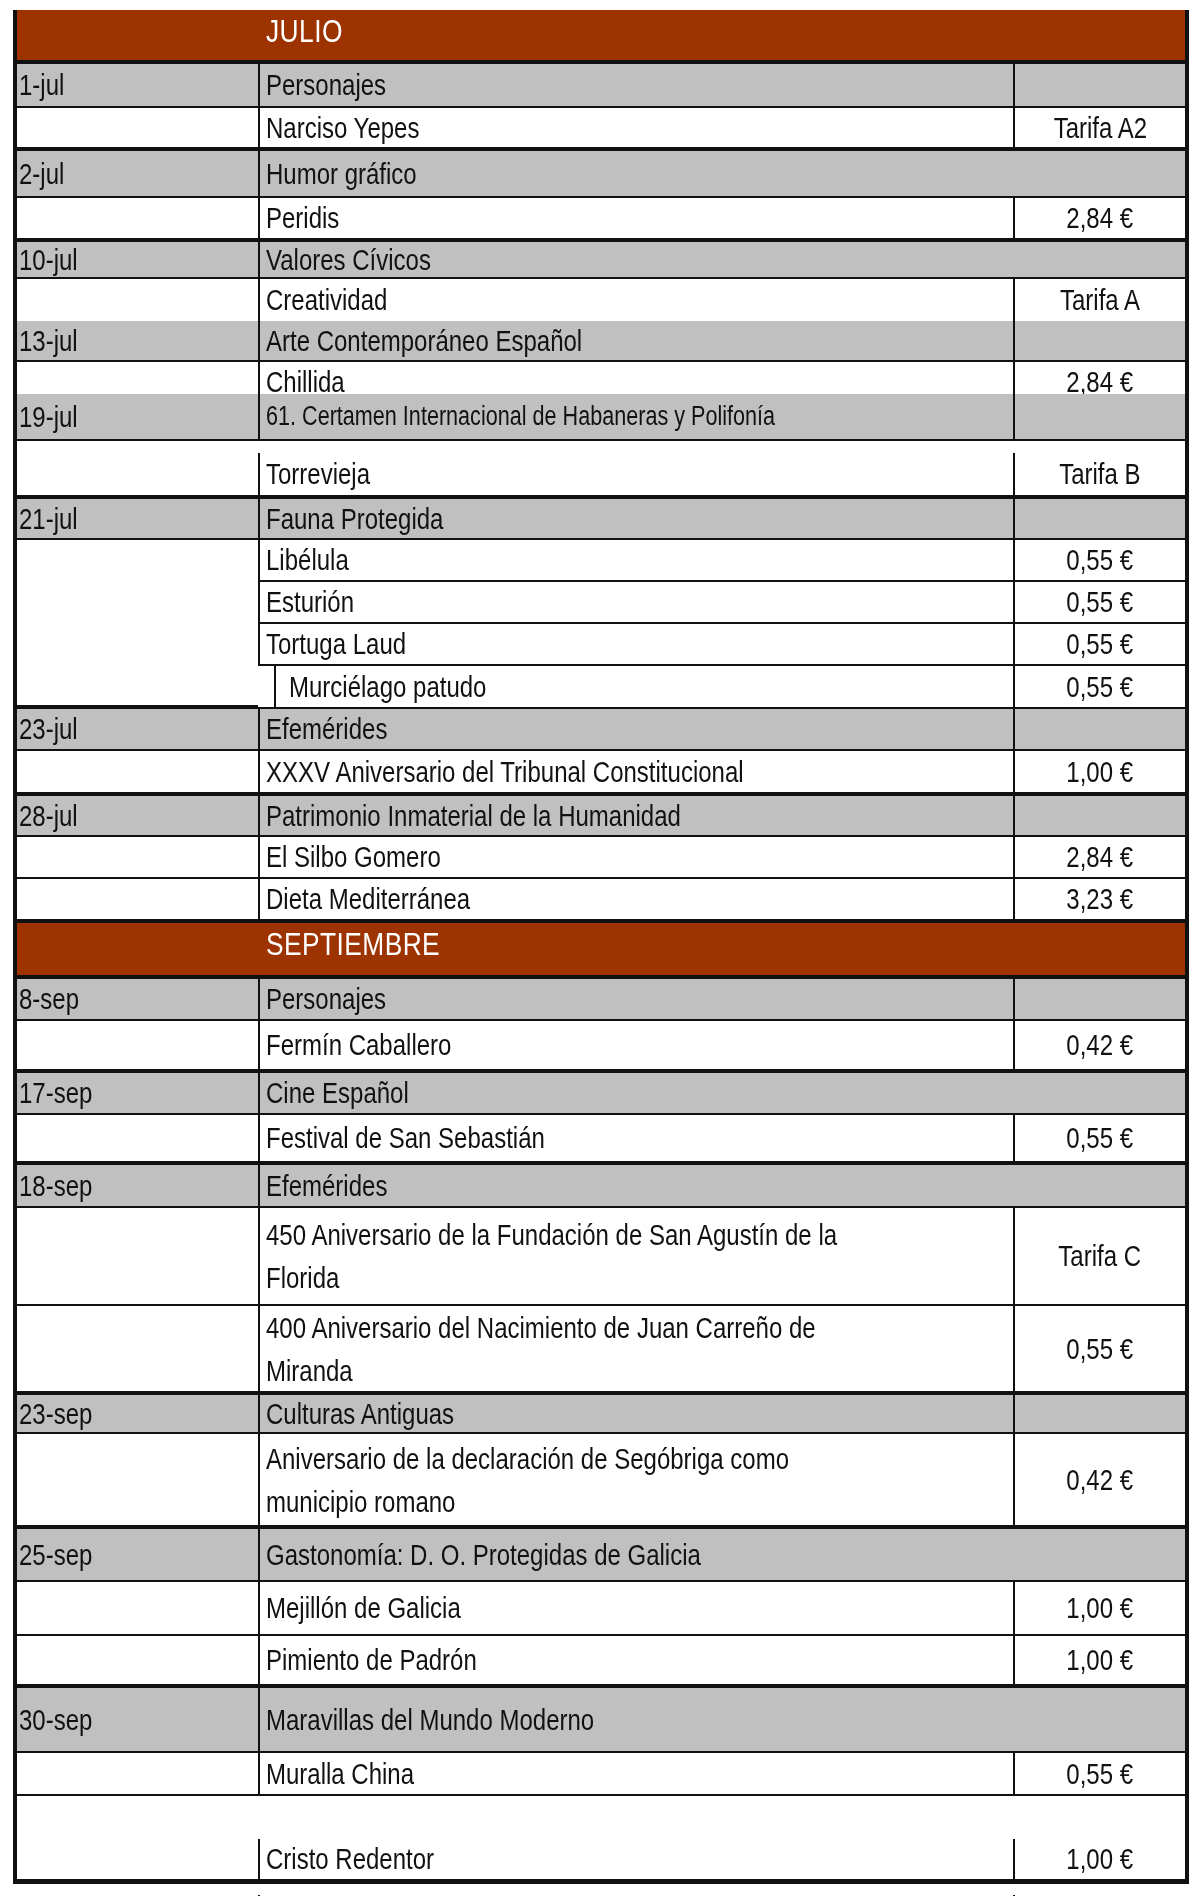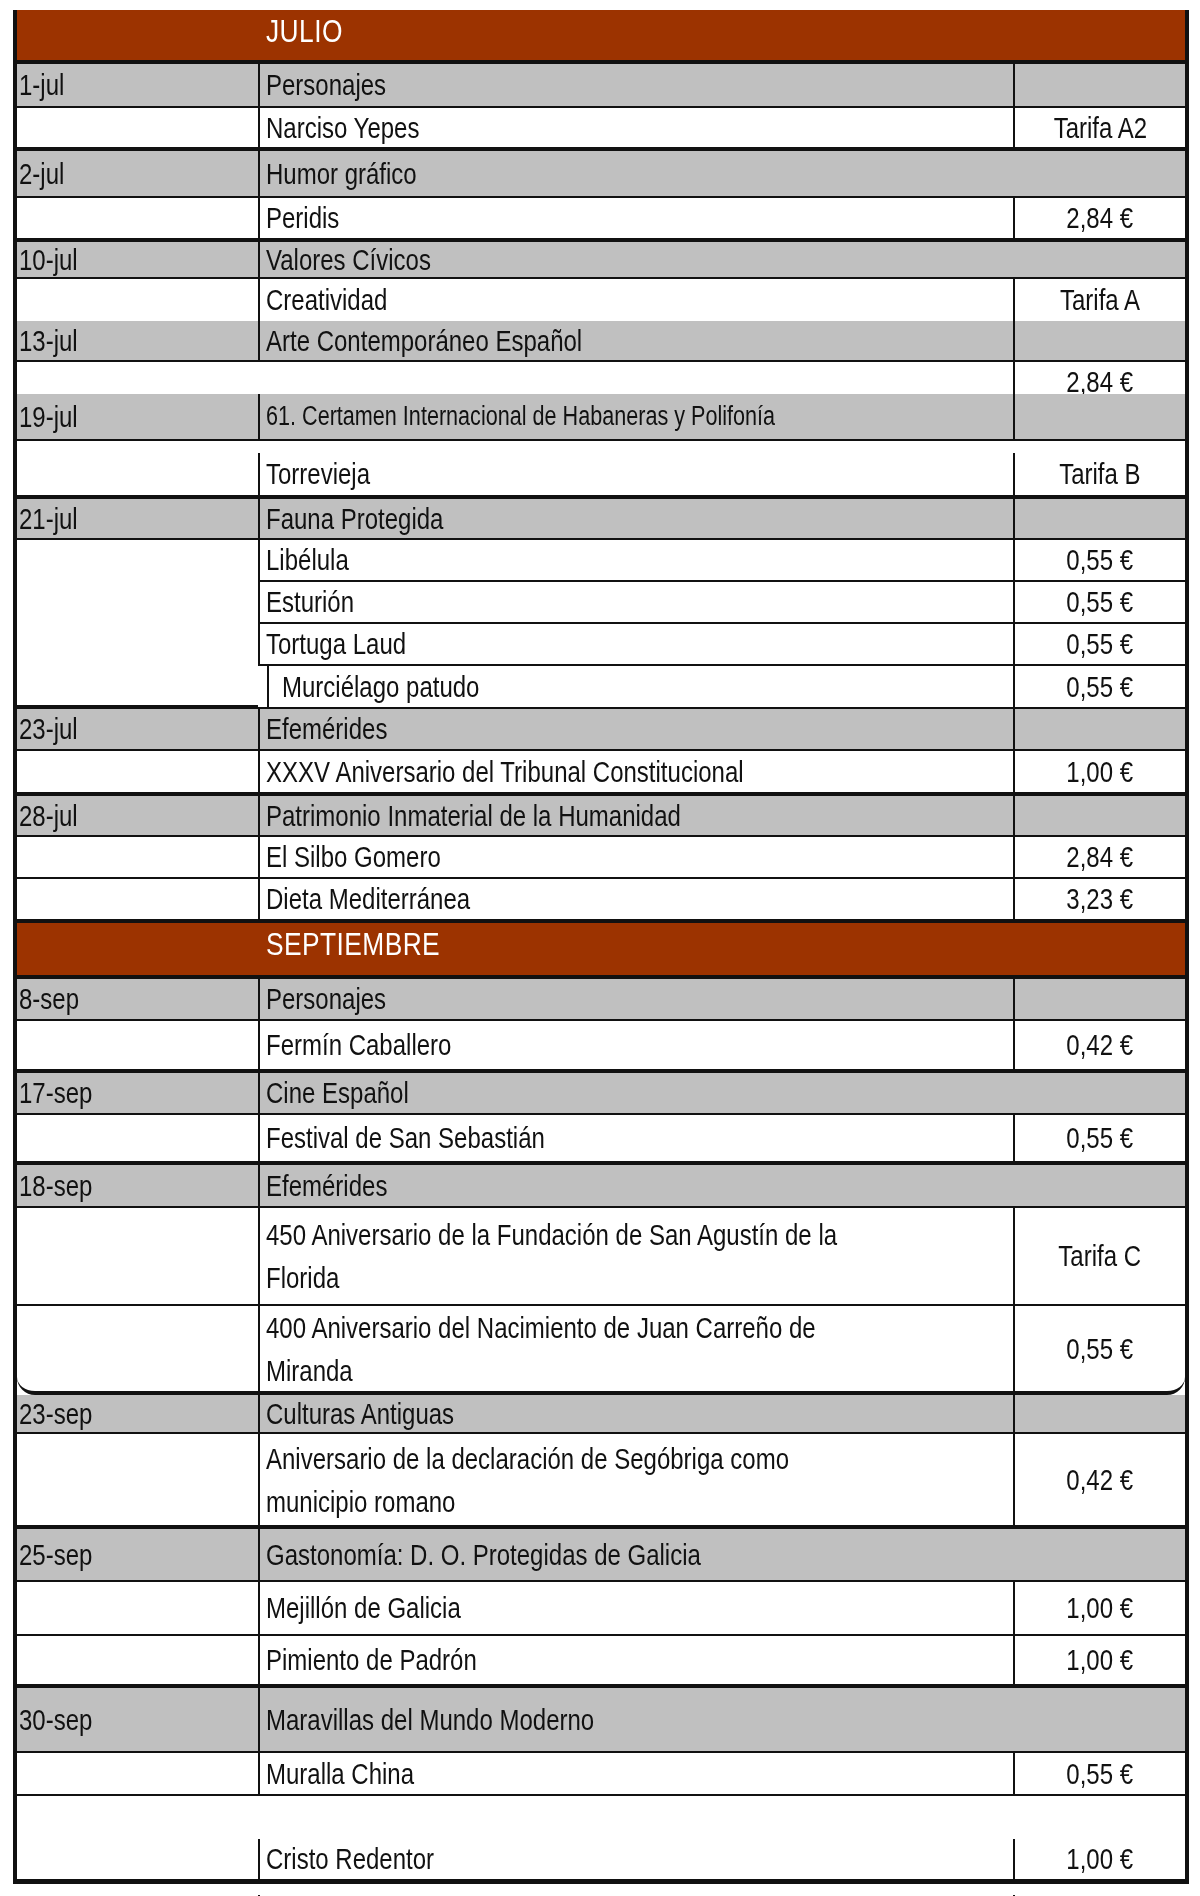--- a/index.html
+++ b/index.html
@@ -94,20 +94,23 @@
     <div class="cell c-date">
         <span class="txt">13-jul</span>
       </div>
     <div class="cell c-desc">
         <span class="txt">Arte Contemporáneo Español</span>
       </div>
     <div class="cell c-price"></div>
   </div>
   <div class="row white b-thick" style="top:352px;height:44px;">
     <div class="cell c-date"></div>
+    <div class="cell c-desc">
+        <span class="txt">Chillida</span>
+      </div>
     <div class="cell c-price price">
         <span class="txt">2,84 €</span>
       </div>
   </div>
 
   <div class="row gray b-thin" style="top:384px;height:47px;">
     <div class="cell c-date">
         <span class="txt">19-jul</span>
       </div>
     <div class="cell c-desc">
@@ -155,21 +158,21 @@
   </div>
   <div class="row white b-thin" style="top:614px;height:42px;left:241px;">
     <div class="cell c-desc" style="left:0;">
         <span class="txt">Tortuga Laud</span>
       </div>
     <div class="cell c-price price" style="left:755px;">
         <span class="txt">0,55 €</span>
       </div>
   </div>
   <div class="row white" style="top:656px;height:41px;left:241px;">
-    <div class="cell c-desc" style="left:9px;padding-left:13px;">
+    <div class="cell c-desc" style="left:16px;padding-left:13px;">
         <span class="txt">Murciélago patudo</span>
       </div>
     <div class="cell c-price price" style="left:755px;">
         <span class="txt">0,55 €</span>
       </div>
   </div>
 
   <div class="row gray b-thin" style="top:699px;height:42px;">
     <div class="cell c-date">
         <span class="txt">23-jul</span>
@@ -268,21 +271,21 @@
   </div>
   <div class="row white b-thin" style="top:1198px;height:98px;">
     <div class="cell c-date"></div>
     <div class="cell c-desc">
         <span class="txt wrap">450 Aniversario de la Fundación de San Agustín de la Florida</span>
       </div>
     <div class="cell c-price price">
         <span class="txt">Tarifa C</span>
       </div>
   </div>
-  <div class="row white b-thick" style="top:1296px;height:89px;border-radius:18px;">
+  <div class="row white b-thick" style="top:1296px;height:89px;">
     <div class="cell c-date"></div>
     <div class="cell c-desc">
         <span class="txt wrap">400 Aniversario del Nacimiento de Juan Carreño de Miranda</span>
       </div>
     <div class="cell c-price price">
         <span class="txt">0,55 €</span>
       </div>
   </div>
 
   <div class="row gray b-thin" style="top:1385px;height:39px;">

